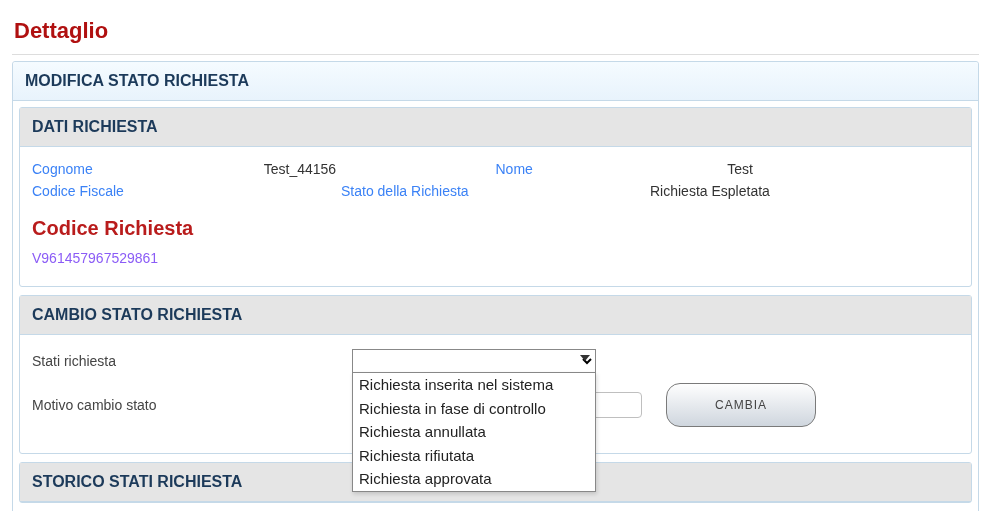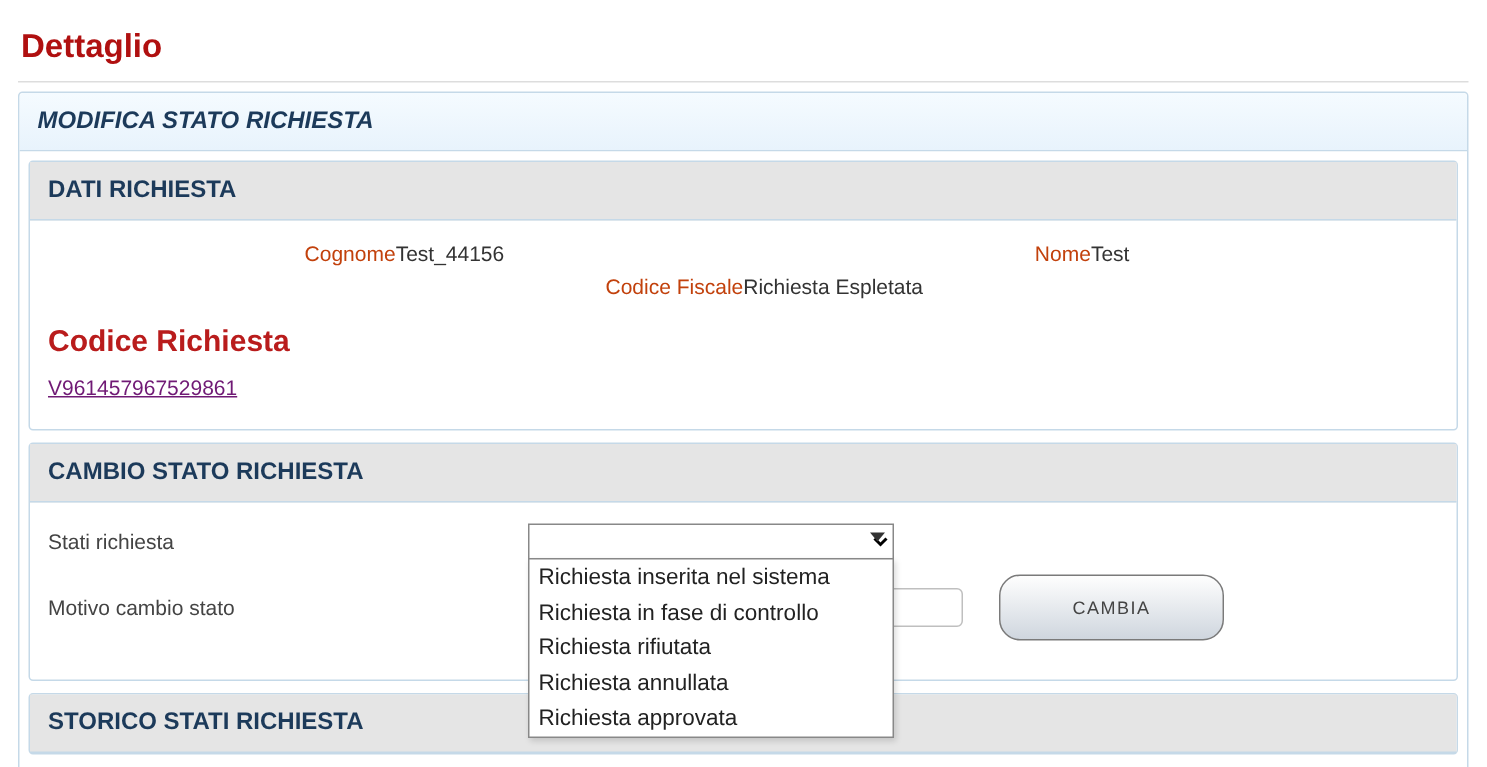--- a/index.html
+++ b/index.html
@@ -27,21 +27,20 @@
   }
   .panel-header {
     background: linear-gradient(#f5fbff, #e8f3fc);
     border-bottom: 1px solid #c5d9e8;
     color: #1c3a5a;
     font-weight: bold;
     font-size: 16px;
     padding: 10px 12px;
     border-top-left-radius: 3px;
     border-top-right-radius: 3px;
-    font-style: italic;
   }
   .outer-panel-body {
     padding: 6px 6px;
   }
   .inner-panel {
     border: 1px solid #c5d9e8;
     border-radius: 3px;
     margin-bottom: 8px;
     background: #fff;
   }
@@ -58,33 +57,32 @@
     position: relative;
   }
   .data-row {
     display: flex;
     width: 100%;
     margin-bottom: 6px;
   }
   .col {
     flex: 1 1 0;
   }
-  .col-label { color: #c2410c; text-align: right; }
+  .col-label { color: #3b82f6; }
   .col-value { color: #333; }
   .section-subtitle {
     color: #b91c1c;
     font-size: 20px;
     font-weight: 600;
     margin-top: 18px;
     margin-bottom: 10px;
   }
   .code-value {
-    color: #701a75;
+    color: #8b5cf6;
     margin-bottom: 4px;
-    text-decoration: underline;
   }
   .form-row {
     display: flex;
     align-items: center;
     margin-bottom: 10px;
     position: relative;
   }
   .form-label {
     width: 320px;
     color: #444;
@@ -161,20 +159,21 @@
 
         <div class="data-row">
           <div class="col col-label">Cognome</div>
           <div class="col col-value">Test_44156</div>
           <div class="col col-label">Nome</div>
           <div class="col col-value">Test</div>
         </div>
 
         <div class="data-row">
           <div class="col col-label">Codice Fiscale</div>
+          <div class="col col-label">Stato della Richiesta</div>
           <div class="col col-value">Richiesta Espletata</div>
         </div>
 
 
         <div class="section-subtitle">Codice Richiesta</div>
         <div class="code-value">V961457967529861</div>
       </div>
     </div>
 
     <div class="inner-panel">
@@ -182,22 +181,22 @@
       <div class="inner-panel-body">
 
         <div class="form-row">
           <div class="form-label">Stati richiesta</div>
           <div class="form-control-cell">
             <select class="form-select"></select>
             <span class="chevron"></span>
             <div class="dropdown-popup">
               <div class="dropdown-option">Richiesta inserita nel sistema</div>
               <div class="dropdown-option">Richiesta in fase di controllo</div>
+              <div class="dropdown-option">Richiesta annullata</div>
               <div class="dropdown-option">Richiesta rifiutata</div>
-              <div class="dropdown-option">Richiesta annullata</div>
               <div class="dropdown-option">Richiesta approvata</div>
             </div>
           </div>
         </div>
 
         <div class="form-row">
           <div class="form-label">Motivo cambio stato</div>
           <div class="form-control-cell">
             <input class="form-input" type="text" value="" style="">
           </div>

